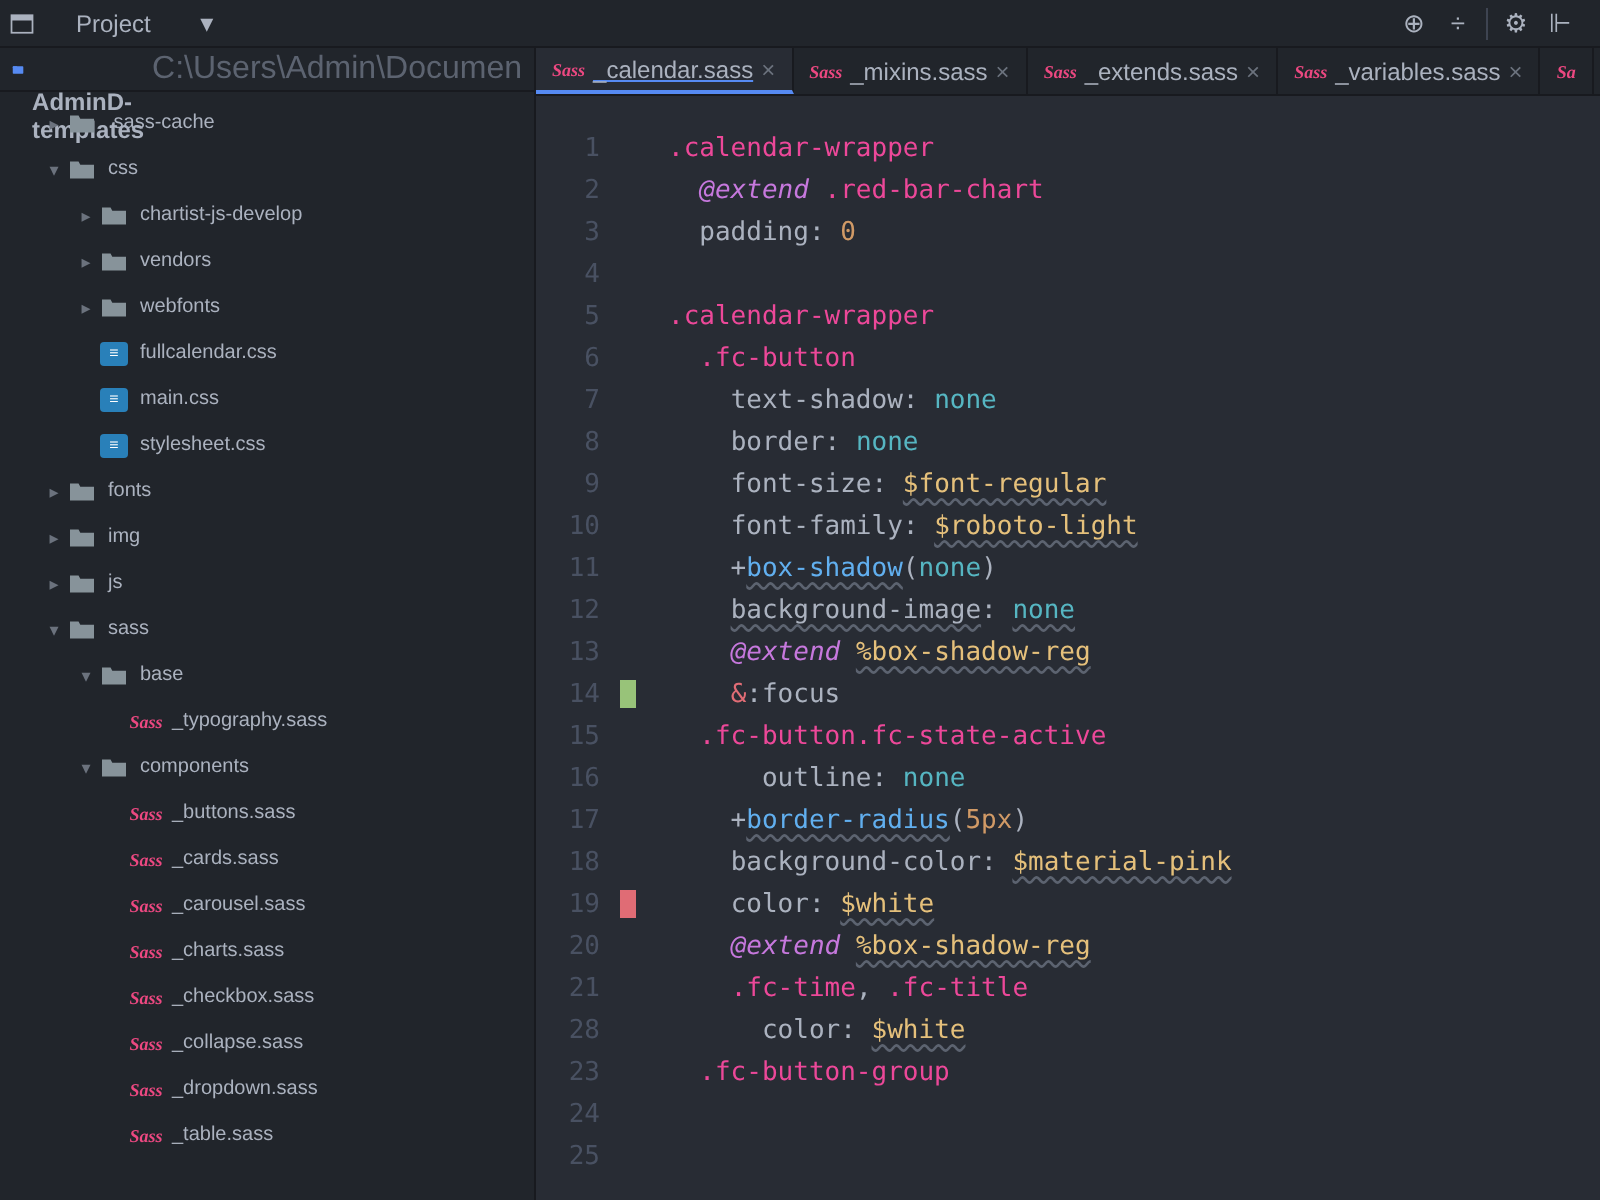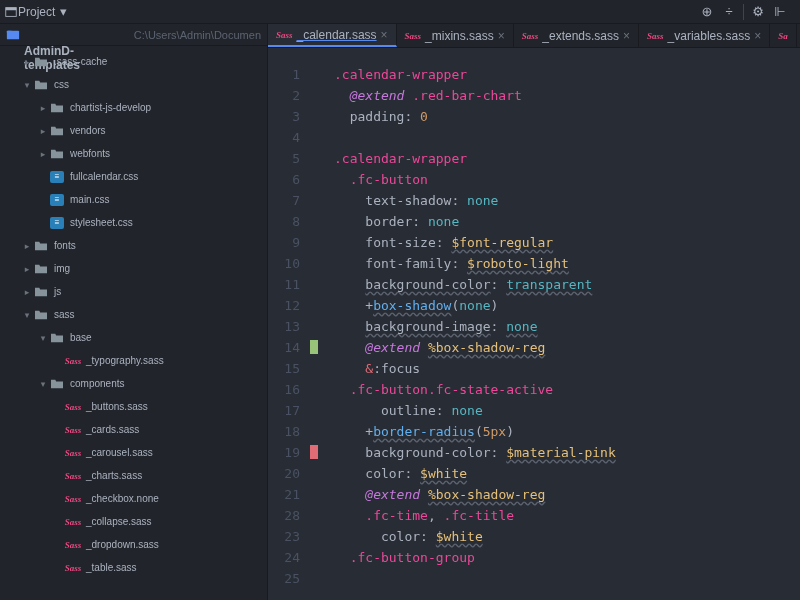--- a/index.html
+++ b/index.html
@@ -15,21 +15,21 @@
   flex-direction: column;
 }
 .top-bar {
   height: 24px;
   background: #21252b;
   border-bottom: 1px solid #181a1f;
   display: flex;
   align-items: center;
   padding: 0 4px;
 }
-.top-bar-left { display: flex; align-items: center; gap: 0; }
+.top-bar-left { display: flex; align-items: center; gap: 20px; }
 .proj-icon { width: 14px; height: 14px; fill: #abb2bf; }
 .proj-label { font-size: 12px; color: #abb2bf; }
 .top-bar-right { margin-left: auto; display: flex; align-items: center; gap: 6px; padding-right: 8px; }
 .tb-btn { width: 16px; height: 16px; display: flex; align-items: center; justify-content: center; cursor: pointer; color: #abb2bf; font-size: 13px; }
 .tb-sep { width: 1px; height: 16px; background: #3e4451; }
 .main-area { display: flex; flex: 1; overflow: hidden; }
 .sidebar {
   width: 268px;
   background: #21252b;
   border-right: 1px solid #181a1f;
@@ -41,21 +41,21 @@
   height: 22px;
   display: flex;
   align-items: center;
   padding: 0 6px;
   gap: 4px;
   color: #abb2bf;
   border-bottom: 1px solid #181a1f;
 }
 .proj-folder-icon { width: 14px; height: 14px; fill: #568af2; }
 .proj-name { color: #abb2bf; font-weight: bold; font-size: 12px; margin-top: 46px; }
-.proj-path { color: #5c6370; font-size: 11px; }
+.proj-path { color: #5c6370; font-size: 16px; }
 .tree { padding: 4px 0; }
 .tree-row {
   height: 23px;
   display: flex;
   align-items: center;
   cursor: pointer;
   padding-right: 4px;
 }
 .indent { display: inline-block; }
 .chev { width: 10px; height: 10px; display: inline-flex; align-items: center; justify-content: center; margin-right: 2px; color: #6b727d; font-size: 9px; }
@@ -309,21 +309,21 @@
             <span class="sass-text">Sass</span>
           </span>
           <span class="tree-label">_charts.sass</span>
         </div>
         <div class="tree-row">
           <span class="indent" style="width: 54px;"></span>
           <span class="indent" style="width: 12px;"></span>
           <span class="file-icon">
             <span class="sass-text">Sass</span>
           </span>
-          <span class="tree-label">_checkbox.none</span>
+          <span class="tree-label">_checkbox.sass</span>
         </div>
         <div class="tree-row">
           <span class="indent" style="width: 54px;"></span>
           <span class="indent" style="width: 12px;"></span>
           <span class="file-icon">
             <span class="sass-text">Sass</span>
           </span>
           <span class="tree-label">_collapse.sass</span>
         </div>
         <div class="tree-row">
@@ -407,21 +407,20 @@
           <div class="code-line"><span class="c-sel">.calendar-wrapper</span></div>
           <div class="code-line">  <span class="c-kw">@extend</span> <span class="c-sel">.red-bar-chart</span></div>
           <div class="code-line">  <span class="c-prop">padding</span>: <span class="c-num">0</span></div>
           <div class="code-line"></div>
           <div class="code-line"><span class="c-sel">.calendar-wrapper</span></div>
           <div class="code-line">  <span class="c-sel">.fc-button</span></div>
           <div class="code-line">    <span class="c-prop">text-shadow</span>: <span class="c-val">none</span></div>
           <div class="code-line">    <span class="c-prop">border</span>: <span class="c-val">none</span></div>
           <div class="code-line">    <span class="c-prop">font-size</span>: <span class="c-var underline-wavy">$font-regular</span></div>
           <div class="code-line">    <span class="c-prop">font-family</span>: <span class="c-var underline-wavy">$roboto-light</span></div>
-          <div class="code-line">    <span class="c-prop underline-wavy">background-color</span>: <span class="c-val underline-wavy">transparent</span></div>
           <div class="code-line">    +<span class="c-mixin underline-wavy">box-shadow</span>(<span class="c-val">none</span>)</div>
           <div class="code-line">    <span class="c-prop underline-wavy">background-image</span>: <span class="c-val underline-wavy">none</span></div>
           <div class="code-line">    <span class="c-kw">@extend</span> <span class="c-ext underline-wavy">%box-shadow-reg</span></div>
           <div class="code-line">    <span class="c-red">&amp;</span>:<span class="c-text">focus</span></div>
           <div class="code-line">  <span class="c-sel">.fc-button.fc-state-active</span></div>
           <div class="code-line">      <span class="c-prop">outline</span>: <span class="c-val">none</span></div>
           <div class="code-line">    +<span class="c-mixin underline-wavy">border-radius</span>(<span class="c-num">5px</span>)</div>
           <div class="code-line">    <span class="c-prop">background-color</span>: <span class="c-var underline-wavy">$material-pink</span></div>
           <div class="code-line">    <span class="c-prop">color</span>: <span class="c-var underline-wavy">$white</span></div>
           <div class="code-line">    <span class="c-kw">@extend</span> <span class="c-ext underline-wavy">%box-shadow-reg</span></div>

